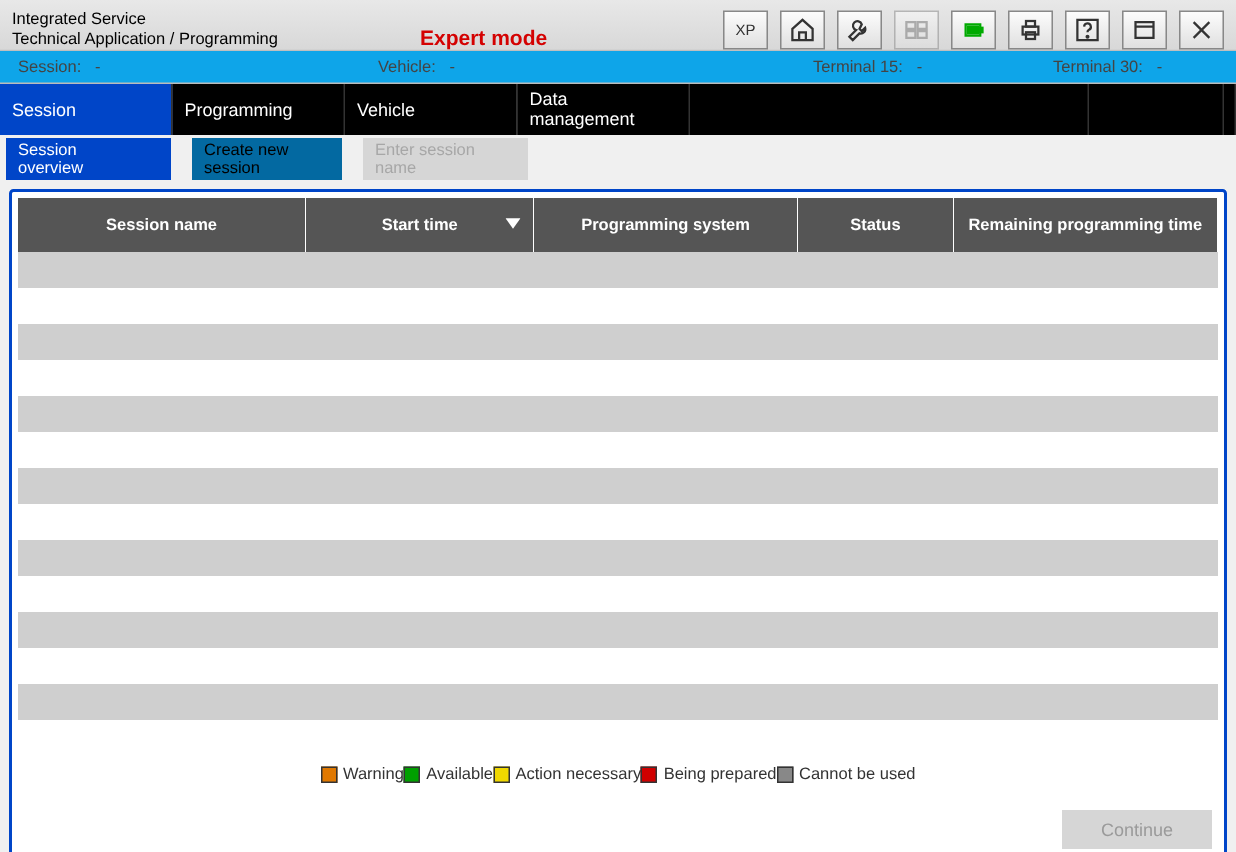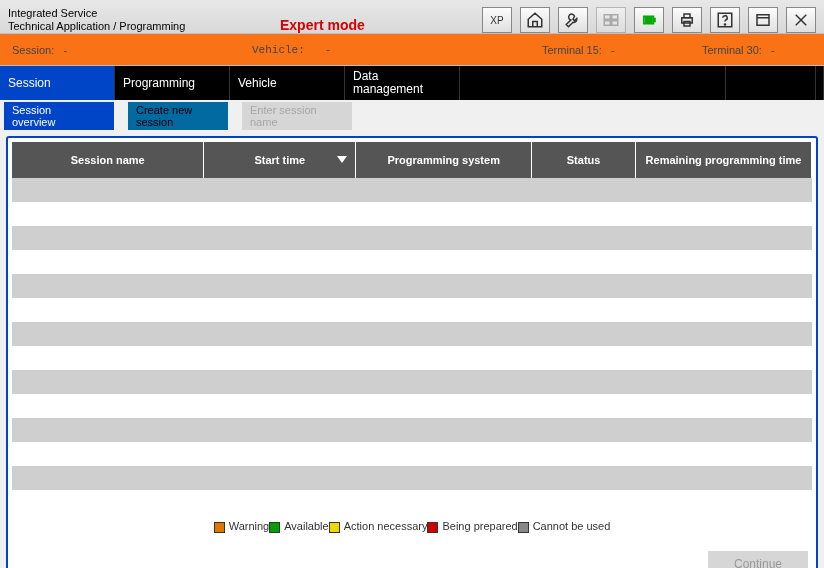--- a/index.html
+++ b/index.html
@@ -48,30 +48,30 @@
     align-items: center;
     justify-content: center;
     cursor: pointer;
     font-size: 10px;
     color: #333;
   }
   .tbtn svg { width: 18px; height: 18px; }
   .tbtn.disabled { opacity: .5; }
   .infobar {
     display: flex;
-    height: 32px;
+    height: 22px;
     font-size: 11px;
     color: #444;
-    background: #f97316;
+    background: #0ea5e9;
     border-bottom: 1px solid #bbb;
     align-items: center;
   }
   .infobar .cell { padding: 0 12px; }
   .infobar .c1 { width: 240px; }
-  .infobar .c2 { width: 290px; font-family: Liberation Mono, monospace; }
+  .infobar .c2 { width: 290px; }
   .infobar .c3 { width: 160px; }
   .infobar .c4 { flex:1; }
   .maintabs {
     display: flex;
     height: 34px;
   }
   .maintab {
     background: #000;
     color: #fff;
     font-size: 12px;

